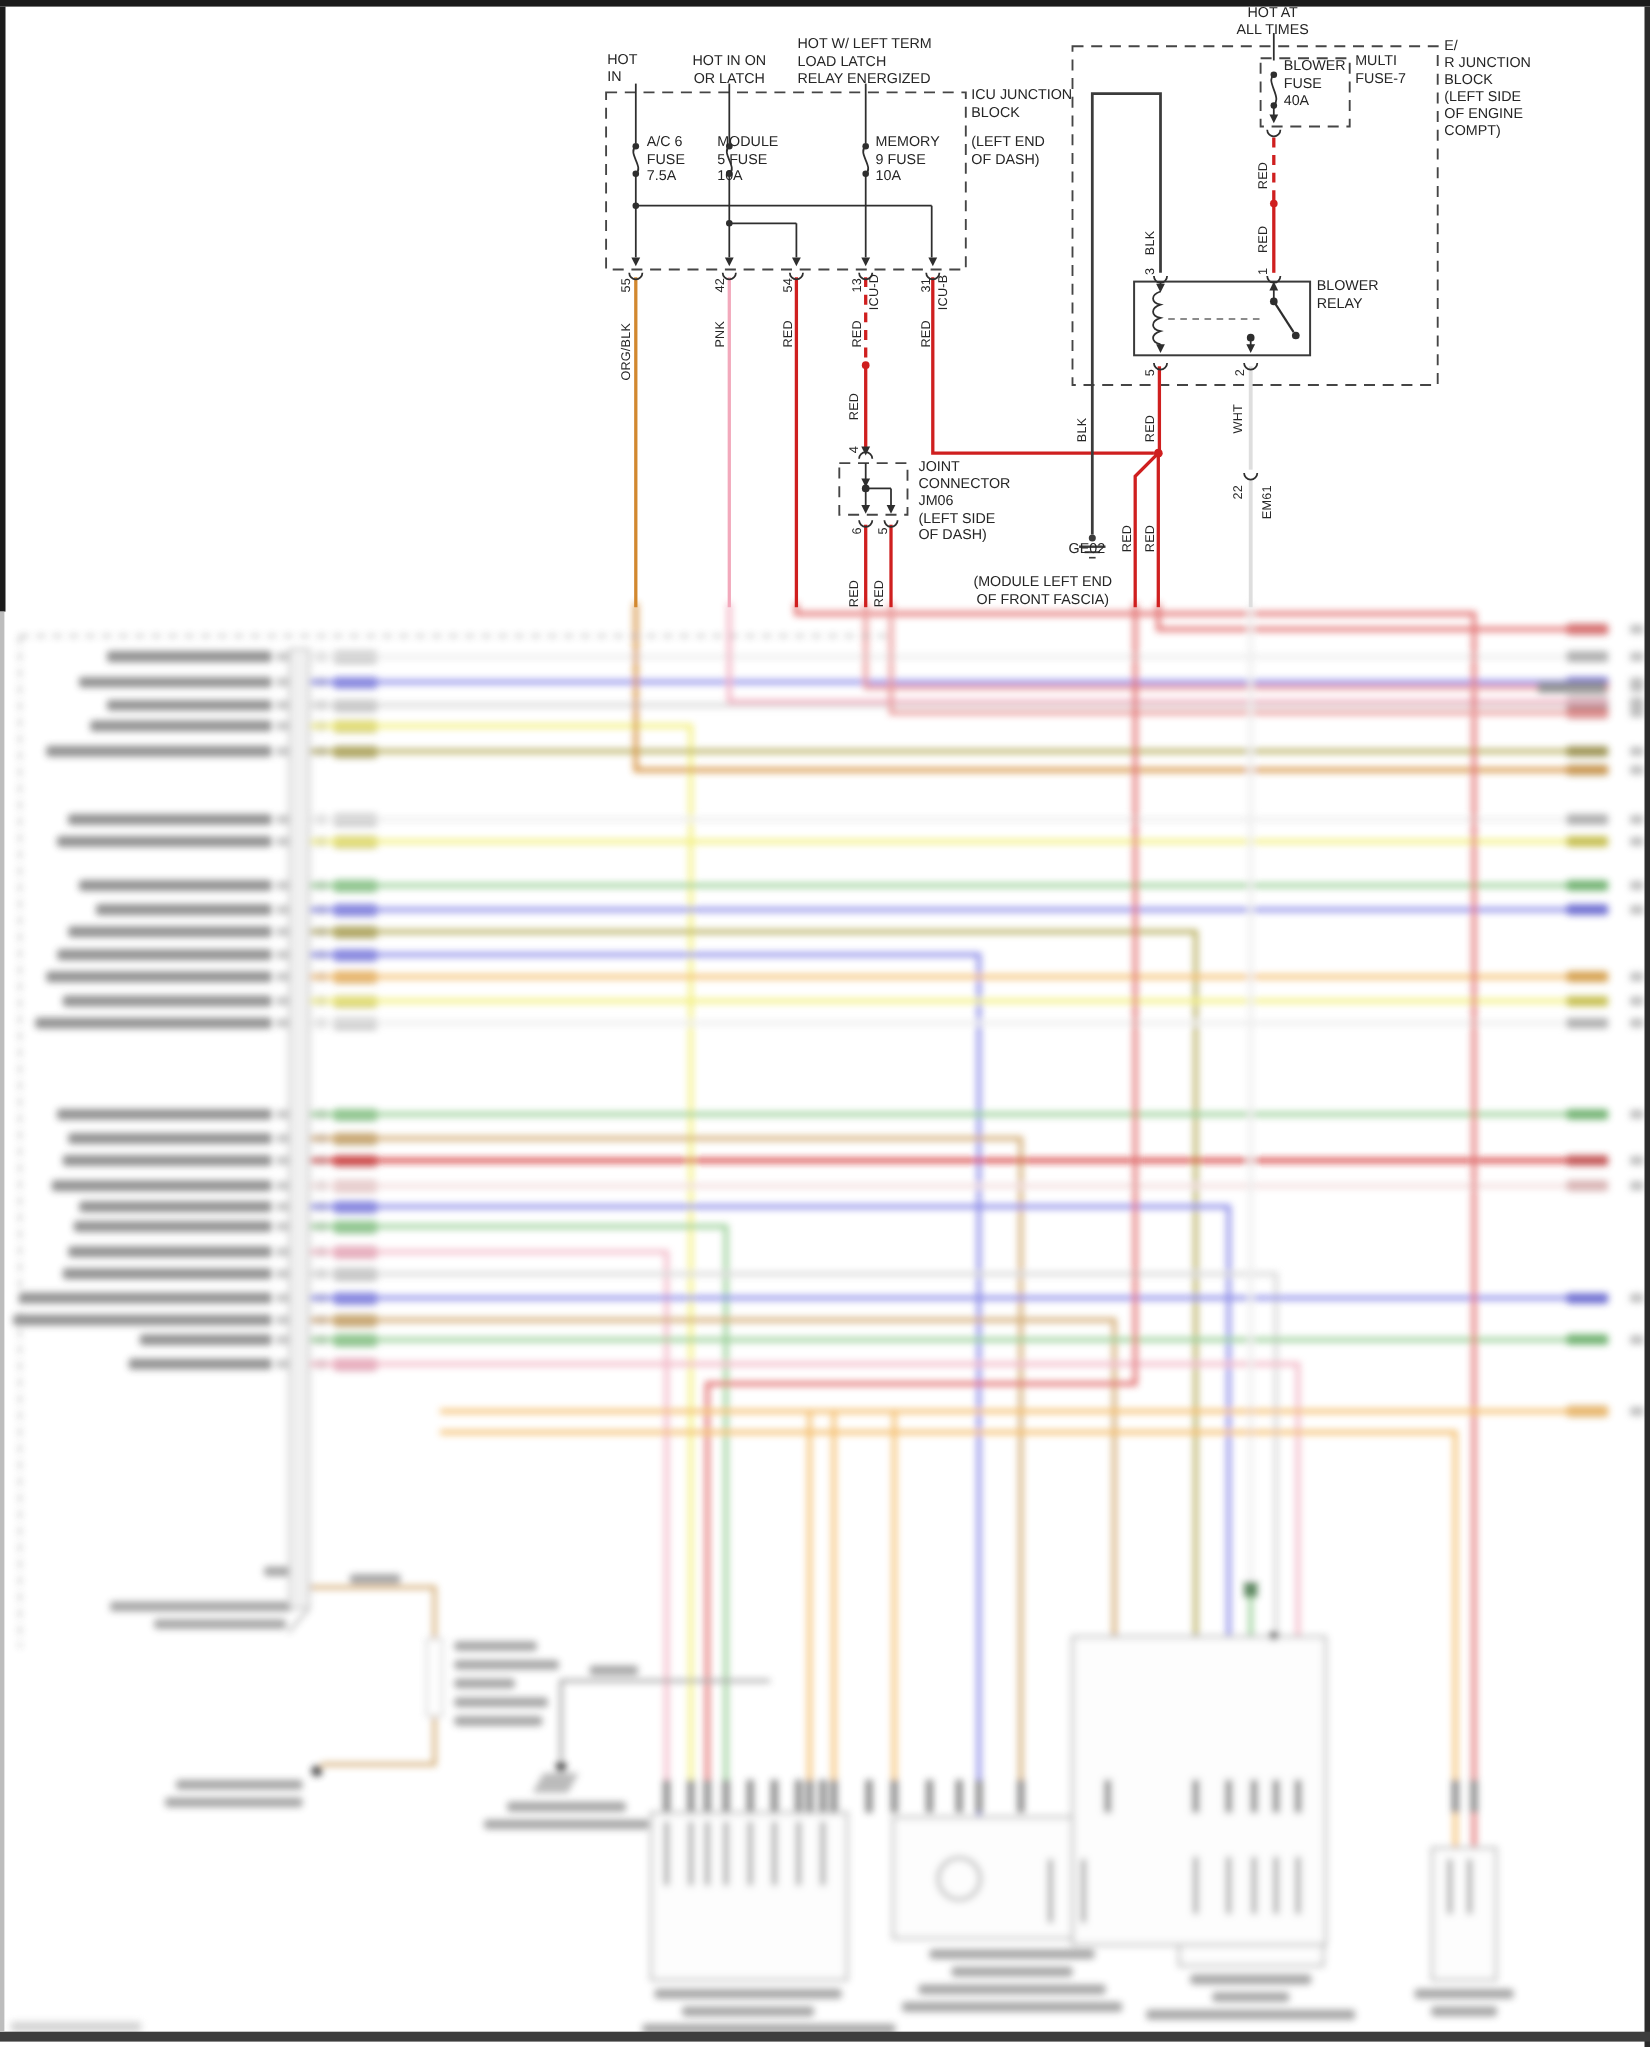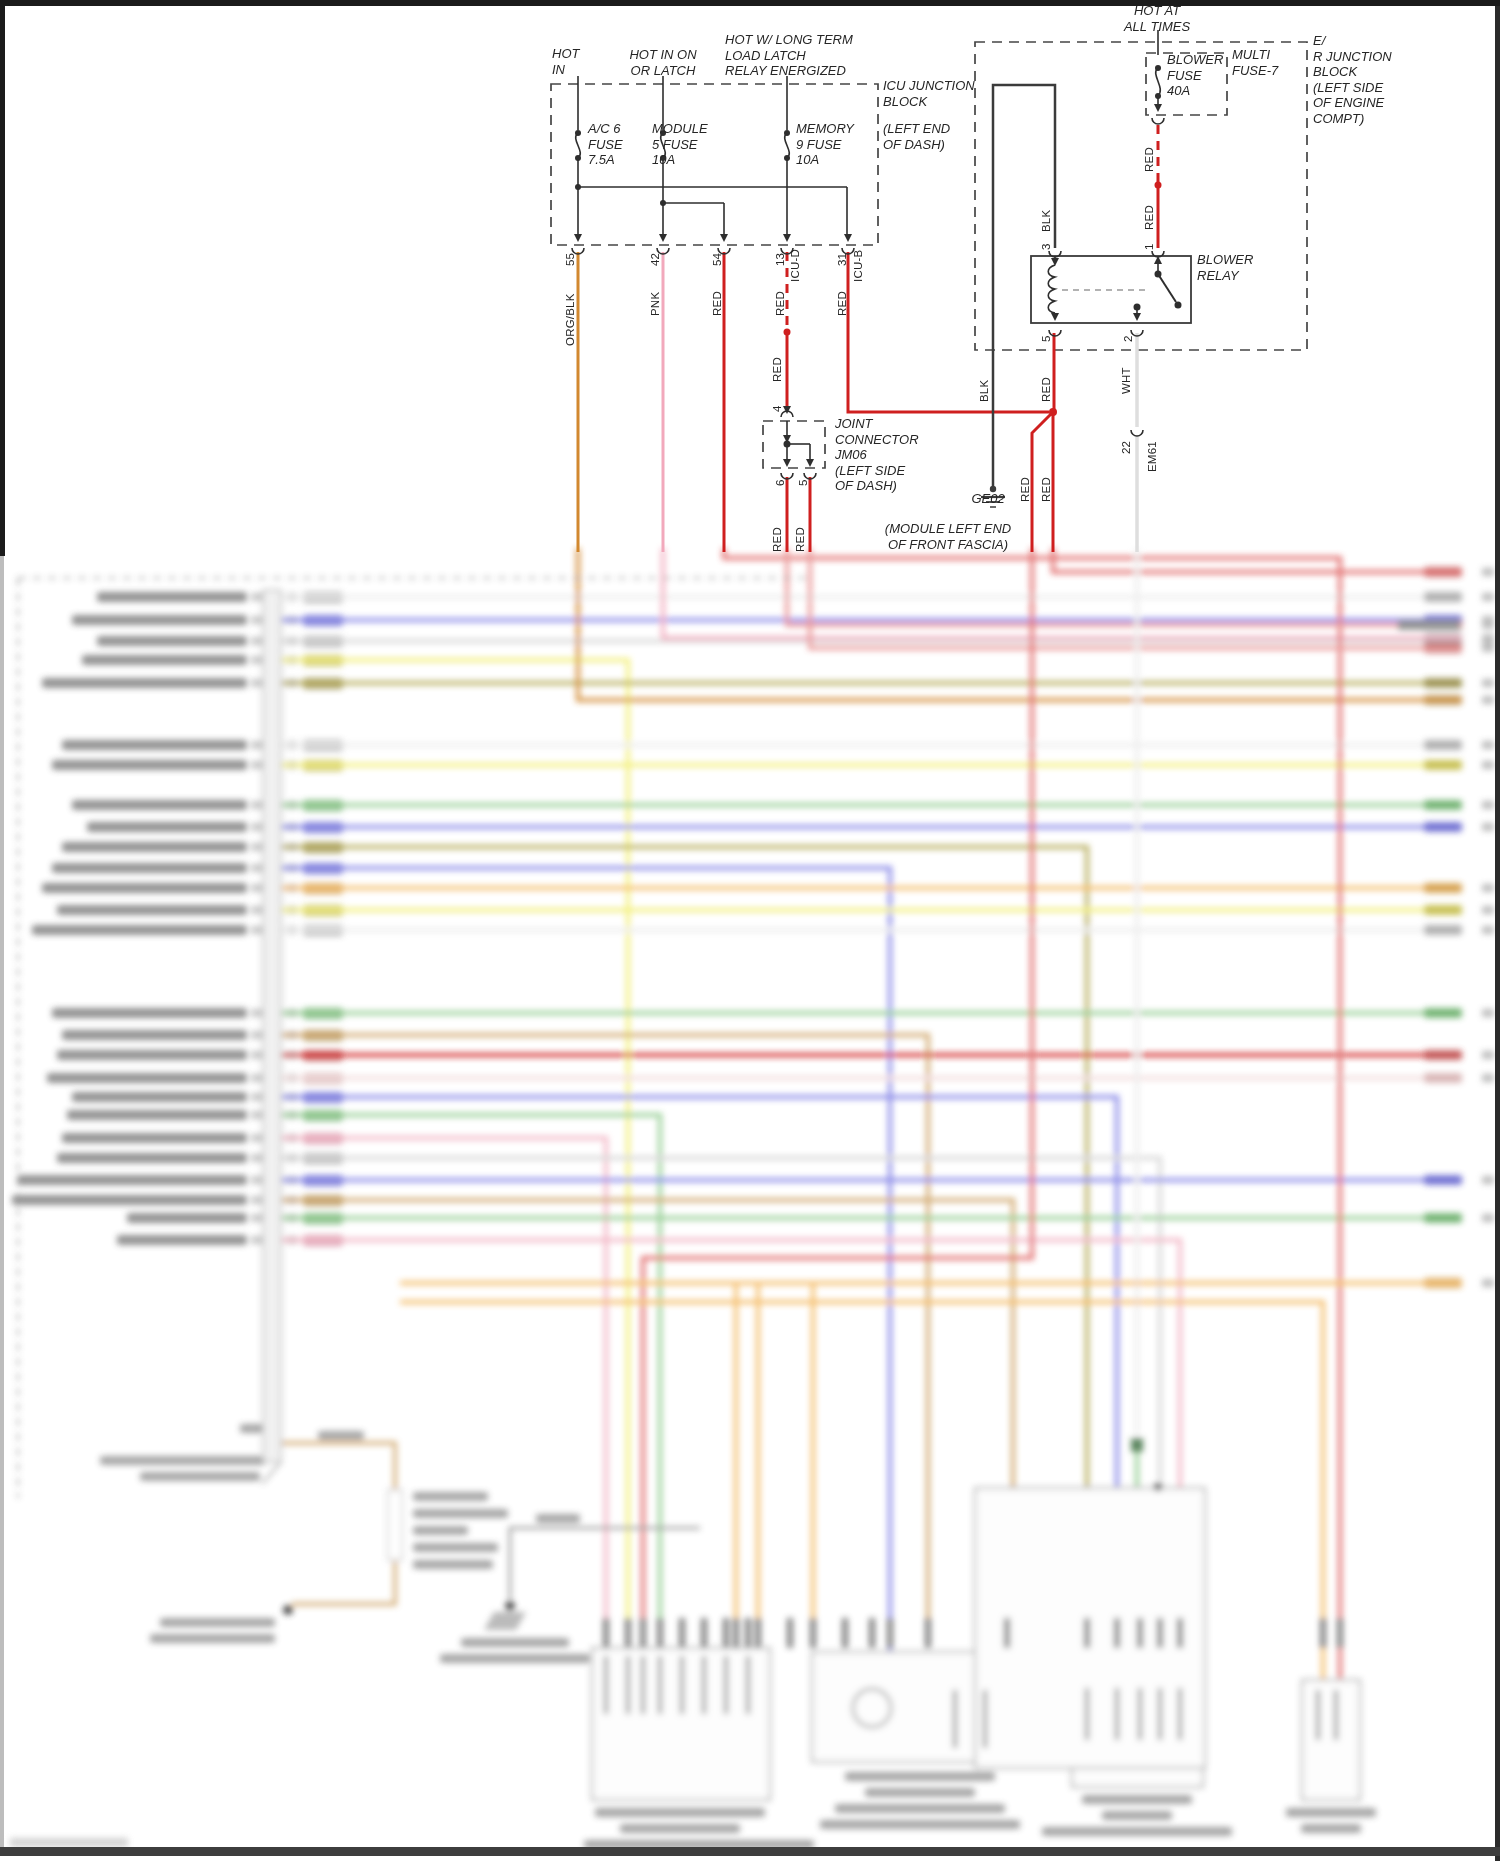--- a/index.html
+++ b/index.html
@@ -1,18 +1,18 @@
 <!DOCTYPE html>
 <html><head>
 <meta charset="utf-8">
 <style>
   html,body{margin:0;padding:0;background:#fff;}
   .page{position:relative;width:1500px;height:1861px;background:#fff;overflow:hidden;
         font-family:"Liberation Sans",sans-serif;}
-  .lbl{position:absolute;font-size:13px;line-height:15.5px;color:#262626;white-space:pre-line;font-style:italic;}
+  .lbl{position:absolute;font-size:13px;line-height:15.5px;color:#262626;white-space:pre-line;}
   .ctr{text-align:center;}
   .rot{position:absolute;font-size:11.5px;line-height:14px;color:#262626;white-space:nowrap;
        transform:rotate(-90deg);transform-origin:0 0;letter-spacing:.2px;}
   svg{position:absolute;left:0;top:0;}
 </style>
 </head>
 <body>
 
 <div class="page">
 
@@ -405,21 +405,21 @@
         <circle cx="787" cy="444" r="3.5" fill="#2e2e2e"></circle>
         <circle cx="1053" cy="412" r="4" fill="#cf1f1f"></circle>
         <circle cx="993" cy="489" r="3.2" fill="#3b3b3b"></circle>
       </g>
   </svg>
 
   <div class="lbl" style="left:552px;top:46px;width:60px">HOT
 IN</div>
   <div class="lbl ctr" style="left:613px;top:47px;width:100px">HOT IN ON
 OR LATCH</div>
-  <div class="lbl" style="left:725px;top:32px;width:160px">HOT W/ LONG TERM
+  <div class="lbl" style="left:725px;top:32px;width:160px">HOT W/ LEFT TERM
 LOAD LATCH
 RELAY ENERGIZED</div>
   <div class="lbl ctr" style="left:1107px;top:3px;width:100px">HOT AT
 ALL TIMES</div>
   <div class="lbl" style="left:883px;top:78px;width:120px">ICU JUNCTION
 BLOCK</div>
   <div class="lbl" style="left:883px;top:121px;width:120px">(LEFT END
 OF DASH)</div>
   <div class="lbl" style="left:1313px;top:33px;width:110px">E/
 R JUNCTION

